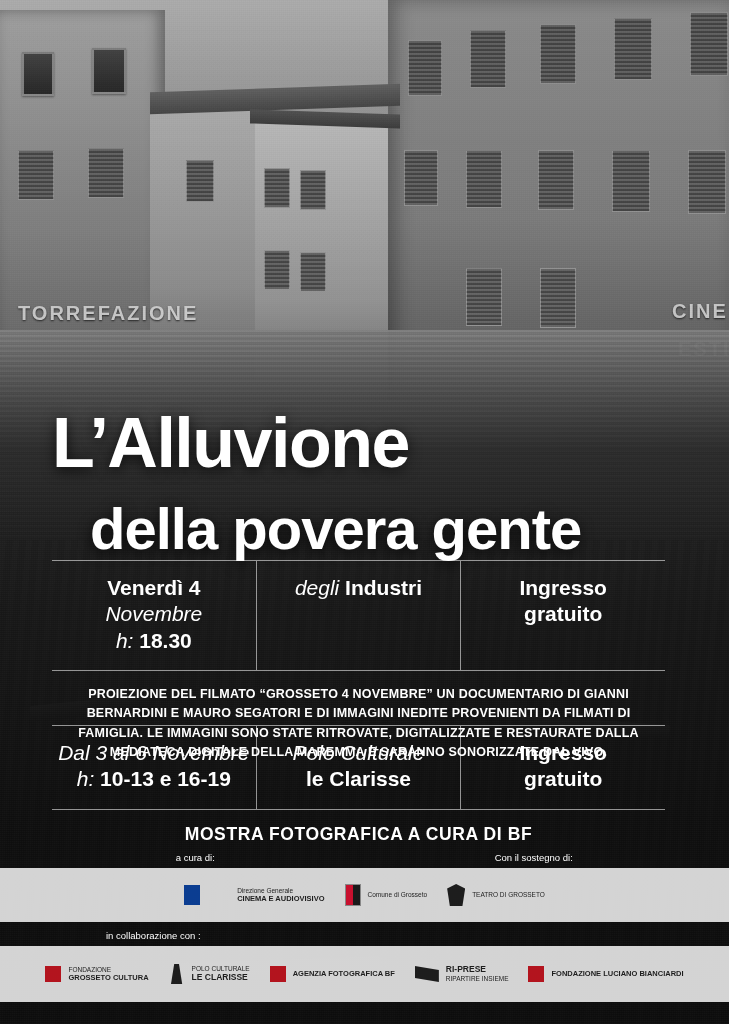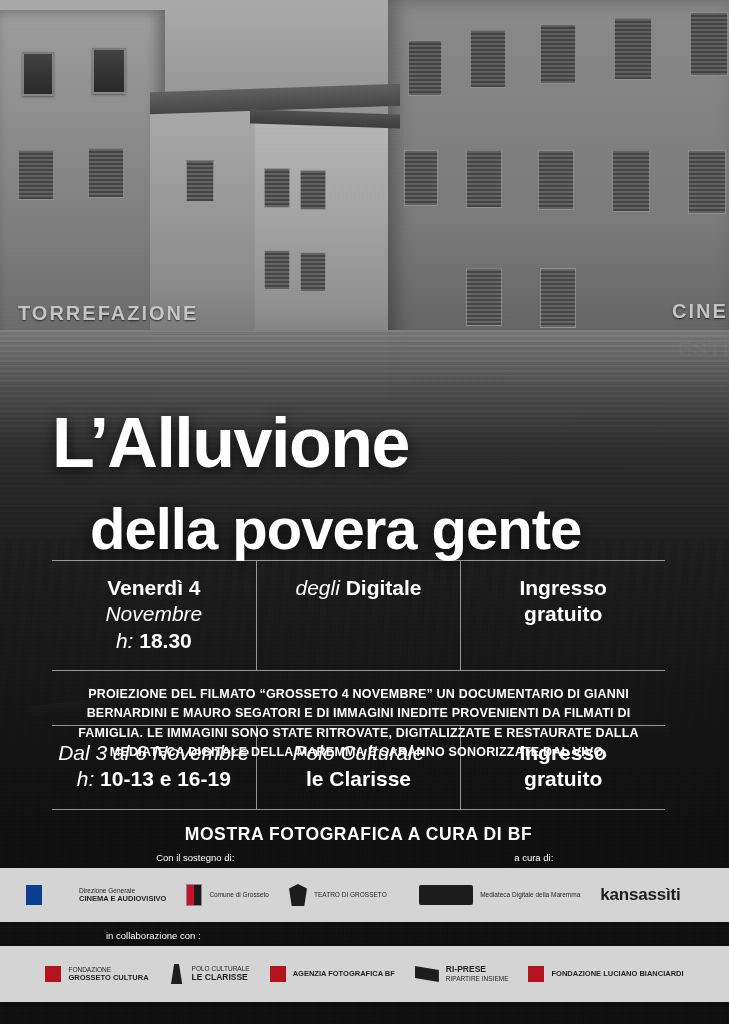--- a/index.html
+++ b/index.html
@@ -324,21 +324,21 @@
       <div class="title-2">della povera gente</div>
     </div>
 
     <div class="infoblock" style="top:560px;">
       <div class="row-3">
         <div class="cell">
           <span class="l1"><span class="b">Venerdì 4 </span><span class="i">Novembre</span></span>
           <span class="l2"><span class="i">h:</span><span class="b"> 18.30</span></span>
         </div>
         <div class="cell">
-          <span class="l2"><span class="i">degli </span><span class="b">Digitale</span></span>
+          <span class="l2"><span class="i">degli </span><span class="b">Industri</span></span>
         </div>
         <div class="cell">
           <span class="l1 b">Ingresso</span>
           <span class="l2 b">gratuito</span>
         </div>
       </div>
 
       <div class="paragraph"><span>PROIEZIONE DEL FILMATO </span><span class="strong">“GROSSETO 4 NOVEMBRE”</span><span> UN DOCUMENTARIO DI GIANNI BERNARDINI E MAURO SEGATORI E DI IMMAGINI INEDITE PROVENIENTI DA FILMATI DI FAMIGLIA. LE IMMAGINI SONO STATE RITROVATE, DIGITALIZZATE E RESTAURATE DALLA MEDIATECA DIGITALE DELLA MAREMMA E SARANNO SONORIZZATE DAL VIVO.</span></div>
     </div>
 
@@ -354,22 +354,22 @@
         </div>
         <div class="cell">
           <span class="l1 b">Ingresso</span>
           <span class="l2 b">gratuito</span>
         </div>
       </div>
       <div class="mostra">MOSTRA FOTOGRAFICA A CURA DI BF</div>
     </div>
 
     <div class="label-row" style="top:852px;">
+      <div style="flex:1;text-align:center;">a cura di:</div>
       <div style="flex:1;text-align:center;">Con il sostegno di:</div>
-      <div style="flex:1;text-align:center;">a cura di:</div>
     </div>
 
     <div class="band" style="top:868px;height:54px;">
       <div class="band-inner">
         <div class="logos">
           <div class="logo">
             <span class="mark mic"></span>
             <span class="logo-text">
               <span class="t2">Direzione Generale</span><br>
               <span class="t1">CINEMA E
@@ -383,29 +383,20 @@
             </span>
           </div>
           <div class="logo">
             <span class="mark teatro"></span>
             <span class="logo-text">
               <span class="t2">TEATRO
 DI GROSSETO</span>
             </span>
           </div>
         </div>
-        <div class="logos">
-          <div class="logo">
-            <span class="mark mdm"></span>
-            <span class="logo-text">
-              <span class="t2">Mediateca Digitale della Maremma</span>
-            </span>
-          </div>
-          <div class="kans">kansassìti</div>
-        </div>
       </div>
     </div>
 
     <div class="label-row" style="top:930px;">
       <div style="padding-left:80px;">in collaborazione con :</div>
     </div>
 
     <div class="band" style="top:946px;height:56px;">
       <div class="band-inner">
         <div class="logos">

